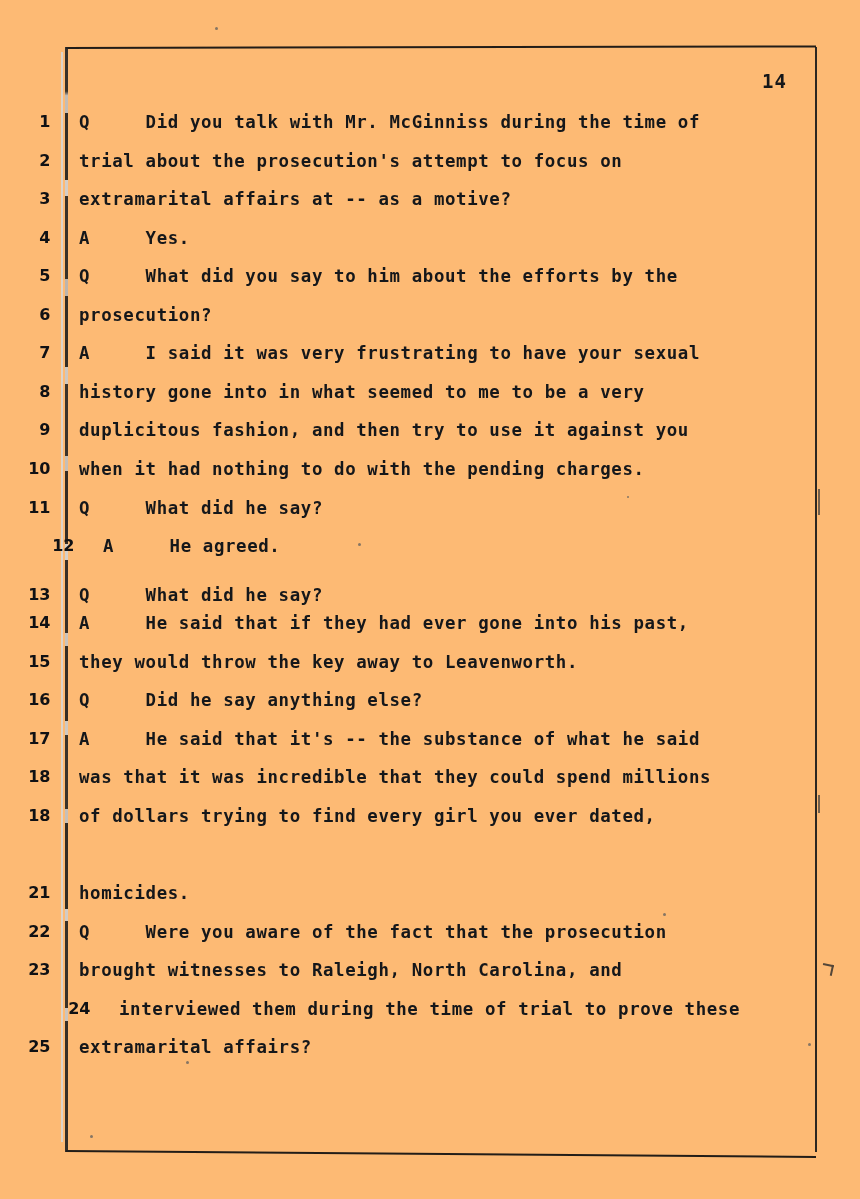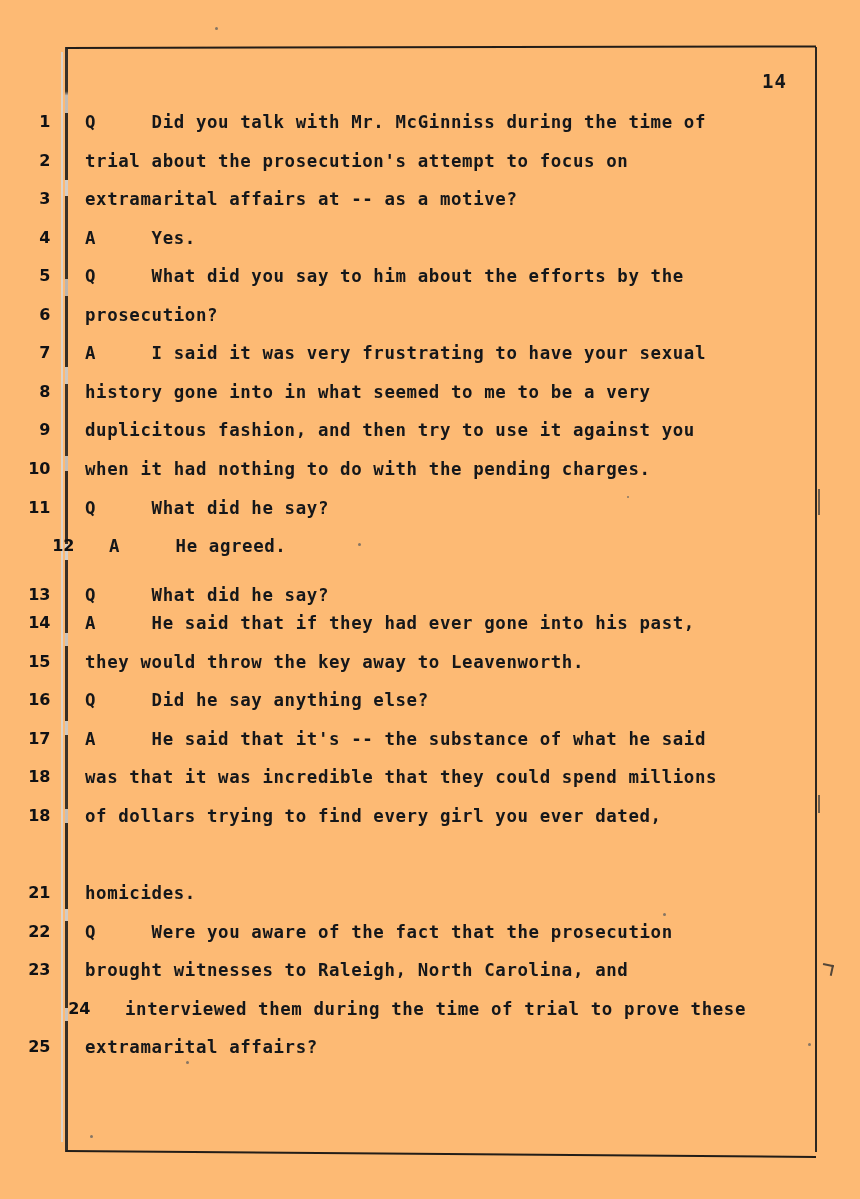--- a/index.html
+++ b/index.html
@@ -73,21 +73,21 @@
   .line{
     position:absolute;left:0;width:860px;height:38px;
   }
   .line-no{
     position:absolute;left:0;width:50px;text-align:right;
     font-family:"DejaVu Sans","Liberation Sans",sans-serif;
     font-size:16px;font-weight:bold;color:#101114;
     letter-spacing:-0.3px;
   }
   .line-text{
-    position:absolute;left:85px;width:730px;
+    position:absolute;left:79px;width:730px;
     font-family:"DejaVu Sans Mono","Liberation Mono",monospace;
     font-size:17.4px;
     letter-spacing:0.62px;
     color:#15171a;
     white-space:pre;
     font-weight:600;
   }
 
   
   .speck{position:absolute;background:#5d5d5d;border-radius:50%;opacity:.75;}

